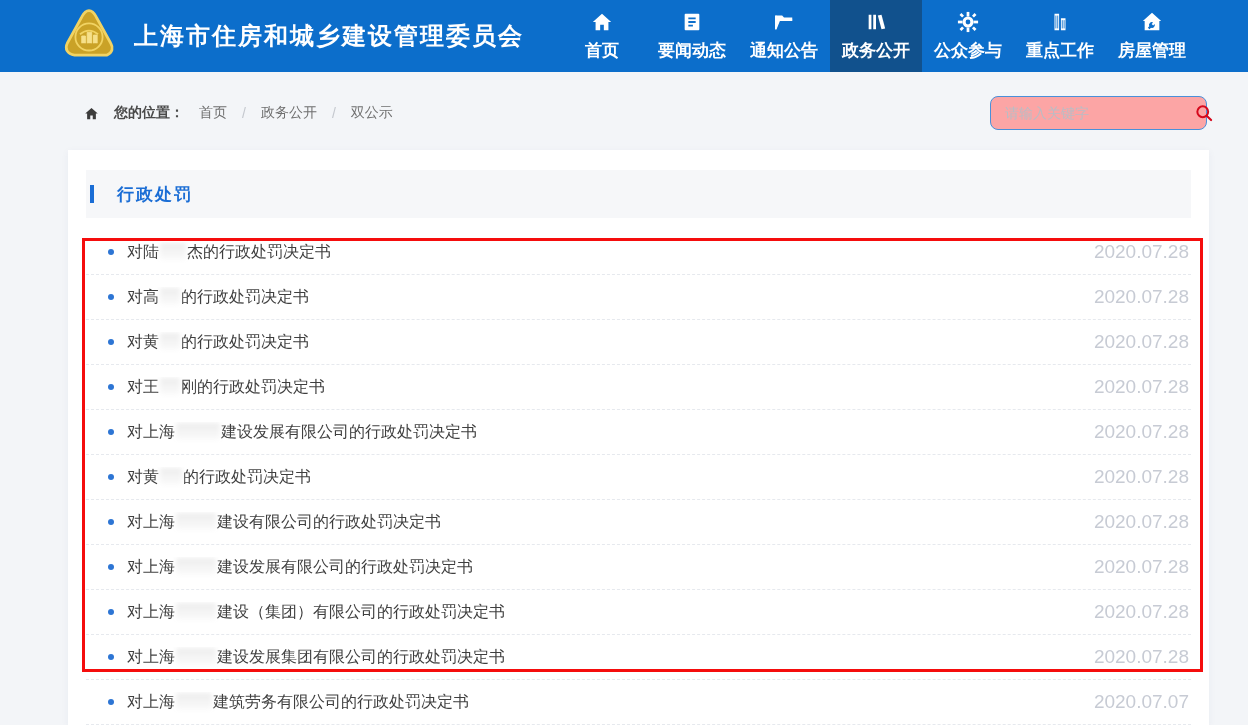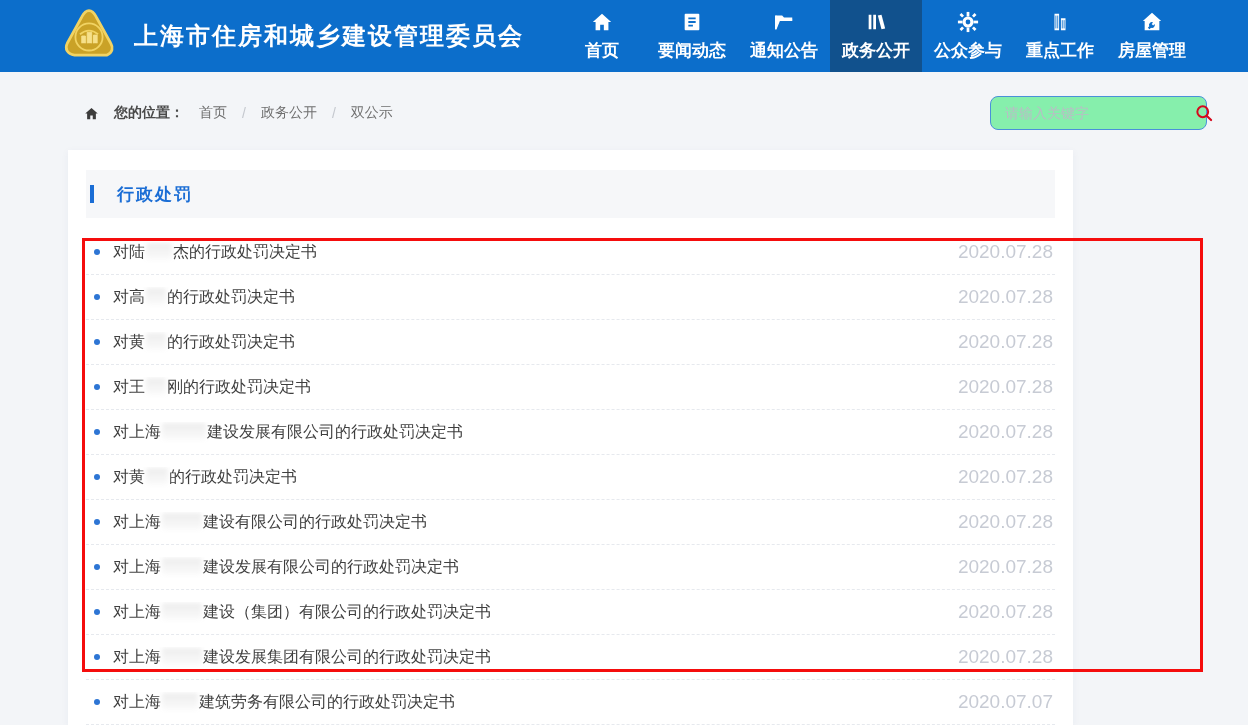--- a/index.html
+++ b/index.html
@@ -22,34 +22,34 @@
   .nav-label { font-size:17px; font-weight:bold; white-space:nowrap; }
 
   
   .breadcrumb { position:absolute; top:104px; left:84px; display:flex; align-items:center; gap:15px; font-size:14px; color:#555; }
   .crumb-home { width:15px; height:15px; }
   .crumb-label { font-weight:bold; color:#4a4a4a; }
   .crumb-link { color:#6f6f6f; text-decoration:none; cursor:pointer; }
   .crumb-sep { color:#c4c8ce; }
 
   
-  .search-box { position:absolute; top:96px; left:990px; width:217px; height:34px; background:#86efac; border:1px solid #4a90d9; border-radius:8px; display:flex; align-items:center; }
+  .search-box { position:absolute; top:96px; left:990px; width:217px; height:34px; background:#fca5a5; border:1px solid #4a90d9; border-radius:8px; display:flex; align-items:center; }
   .search-input { flex:1; height:100%; border:none; outline:none; background:transparent; padding:0 8px 0 14px; font-size:14px; color:#333; font-family:inherit; }
   .search-input::placeholder { color:#b9bdc5; }
   .search-btn { width:34px; height:100%; border:none; background:transparent; display:flex; align-items:center; justify-content:center; cursor:pointer; }
   .search-icon { width:20px; height:20px; }
 
   
-  .card { position:absolute; top:150px; left:68px; width:1005px; height:575px; background:#fff; box-shadow:0 2px 8px rgba(30,60,110,0.05); }
+  .card { position:absolute; top:150px; left:68px; width:1141px; height:575px; background:#fff; box-shadow:0 2px 8px rgba(30,60,110,0.05); }
   .section-strip { margin:20px 18px 0 18px; height:48px; background:#f6f7f9; display:flex; align-items:center; }
   .section-bar { width:4px; height:18px; background:#1a6dd5; margin-left:4px; }
   .section-title { margin-left:23px; color:#1a6dd5; font-size:17px; font-weight:bold; letter-spacing:2px; }
 
   .list { margin:12px 18px 0 18px; }
-  .row { height:45px; display:flex; align-items:center; border-bottom:1px dashed #e6e9ee; padding:0 2px 0 8px; cursor:pointer; }
+  .row { height:45px; display:flex; align-items:center; border-bottom:1px dashed #e6e9ee; padding:0 2px 0 22px; cursor:pointer; }
   .bullet { width:6px; height:6px; border-radius:50%; background:#2d75d4; margin-right:13px; flex:0 0 auto; }
   .row-title { flex:1; font-size:16px; color:#3f3f3f; white-space:nowrap; overflow:hidden; }
   .blur-patch { display:inline-block; height:17px; background:linear-gradient(#ededed,#fbfbfb); filter:blur(2px); border-radius:2px; vertical-align:-3px; margin:0 1px; }
   .row-date { font-size:19px; color:#c7cbd4; flex:0 0 auto; }
 
   
   .annotation { position:absolute; left:82px; top:238px; width:1121px; height:434px; border:3px solid #f50d0d; pointer-events:none; }
 </style>
 </head>
 <body>

